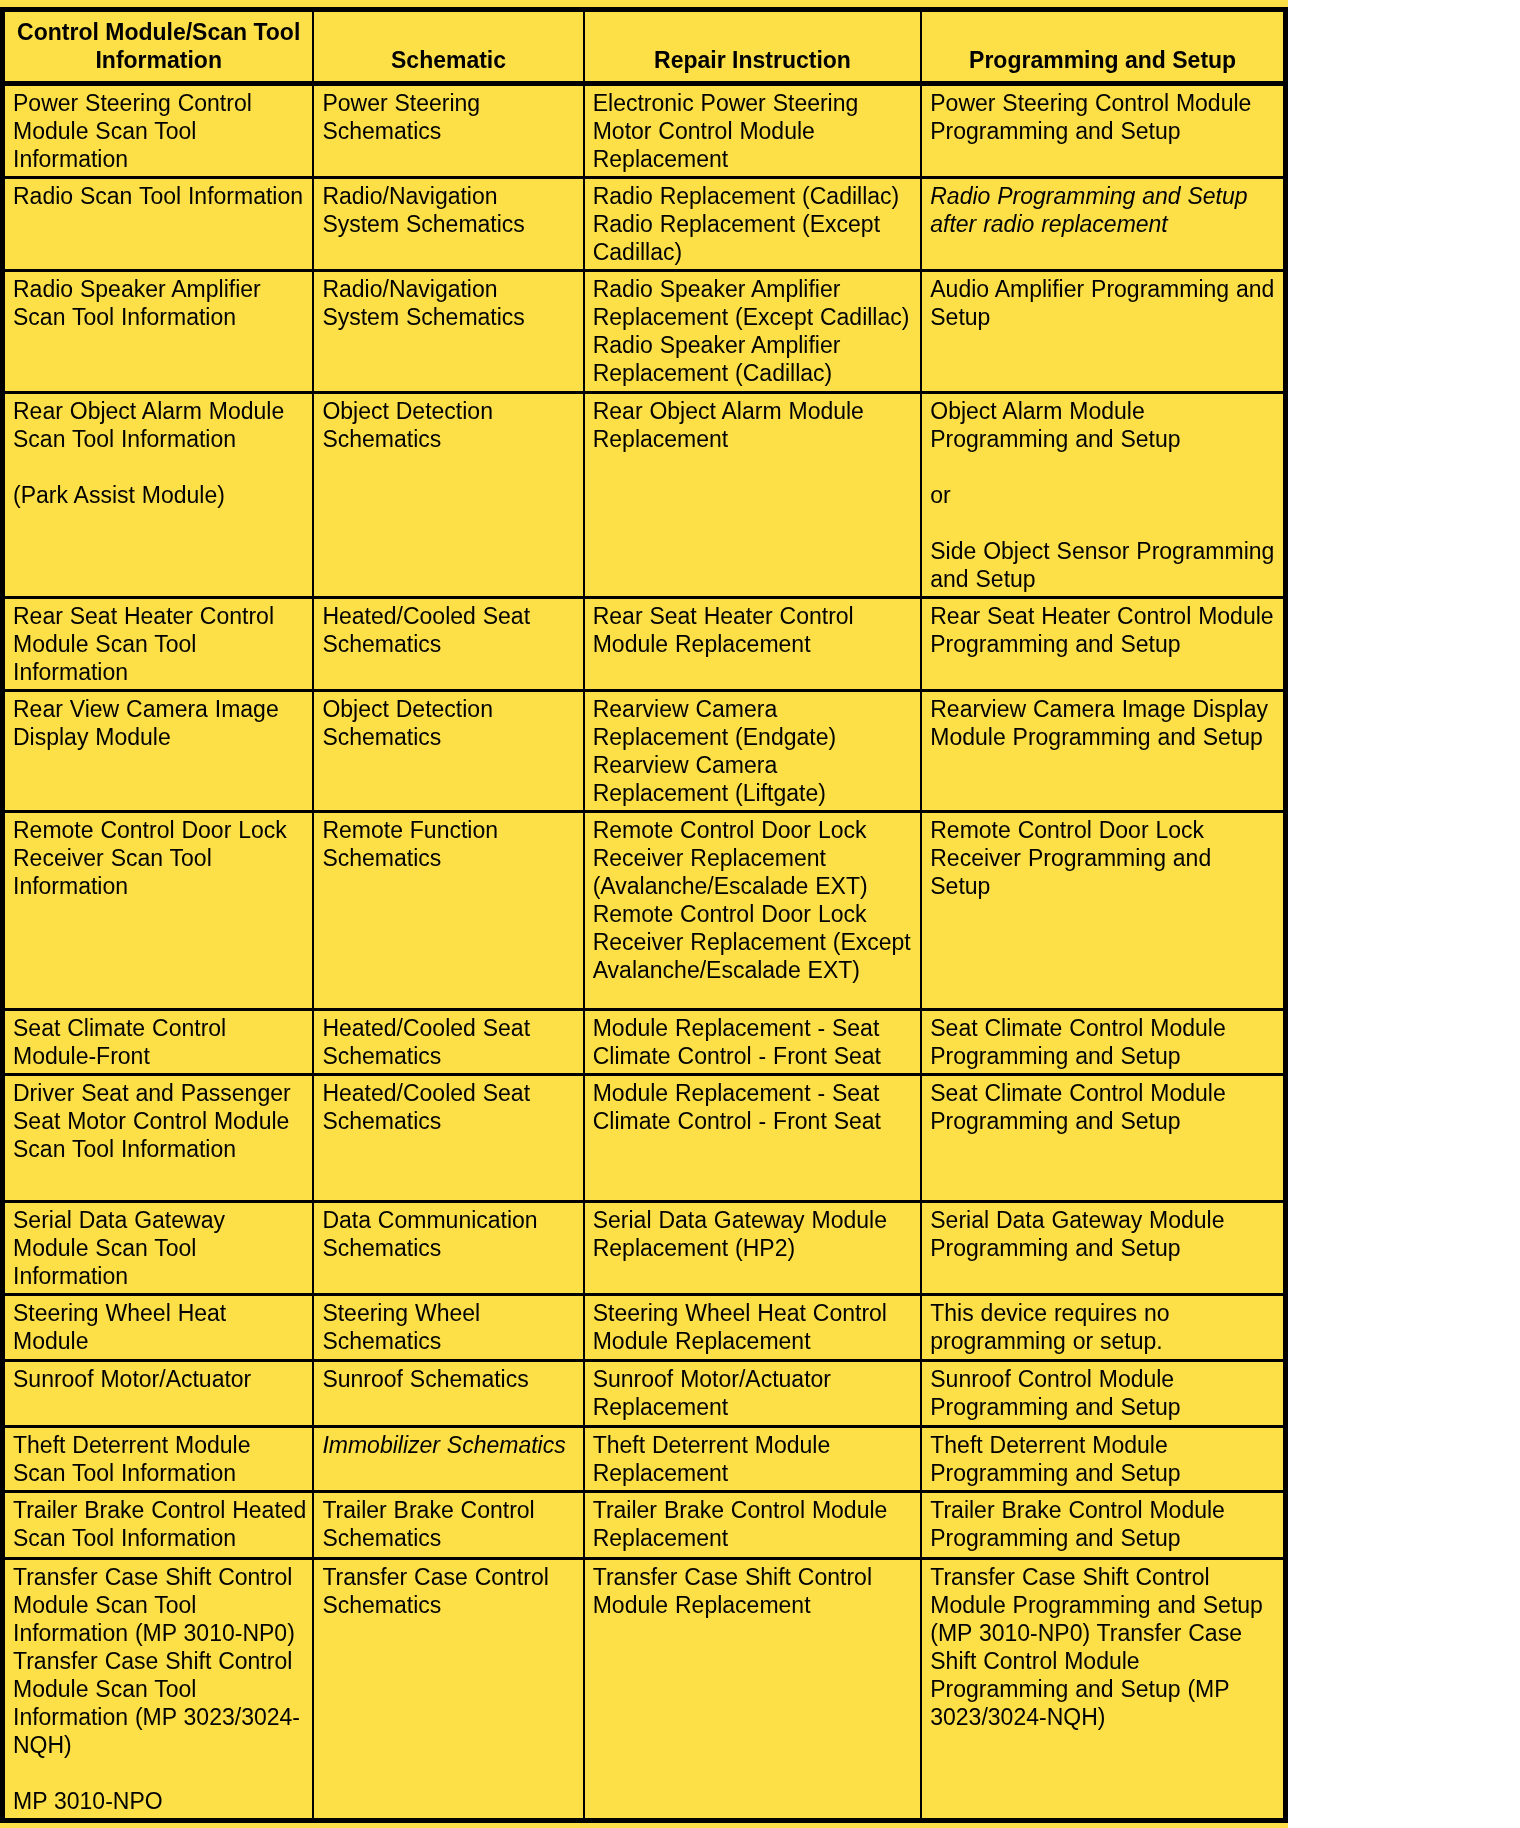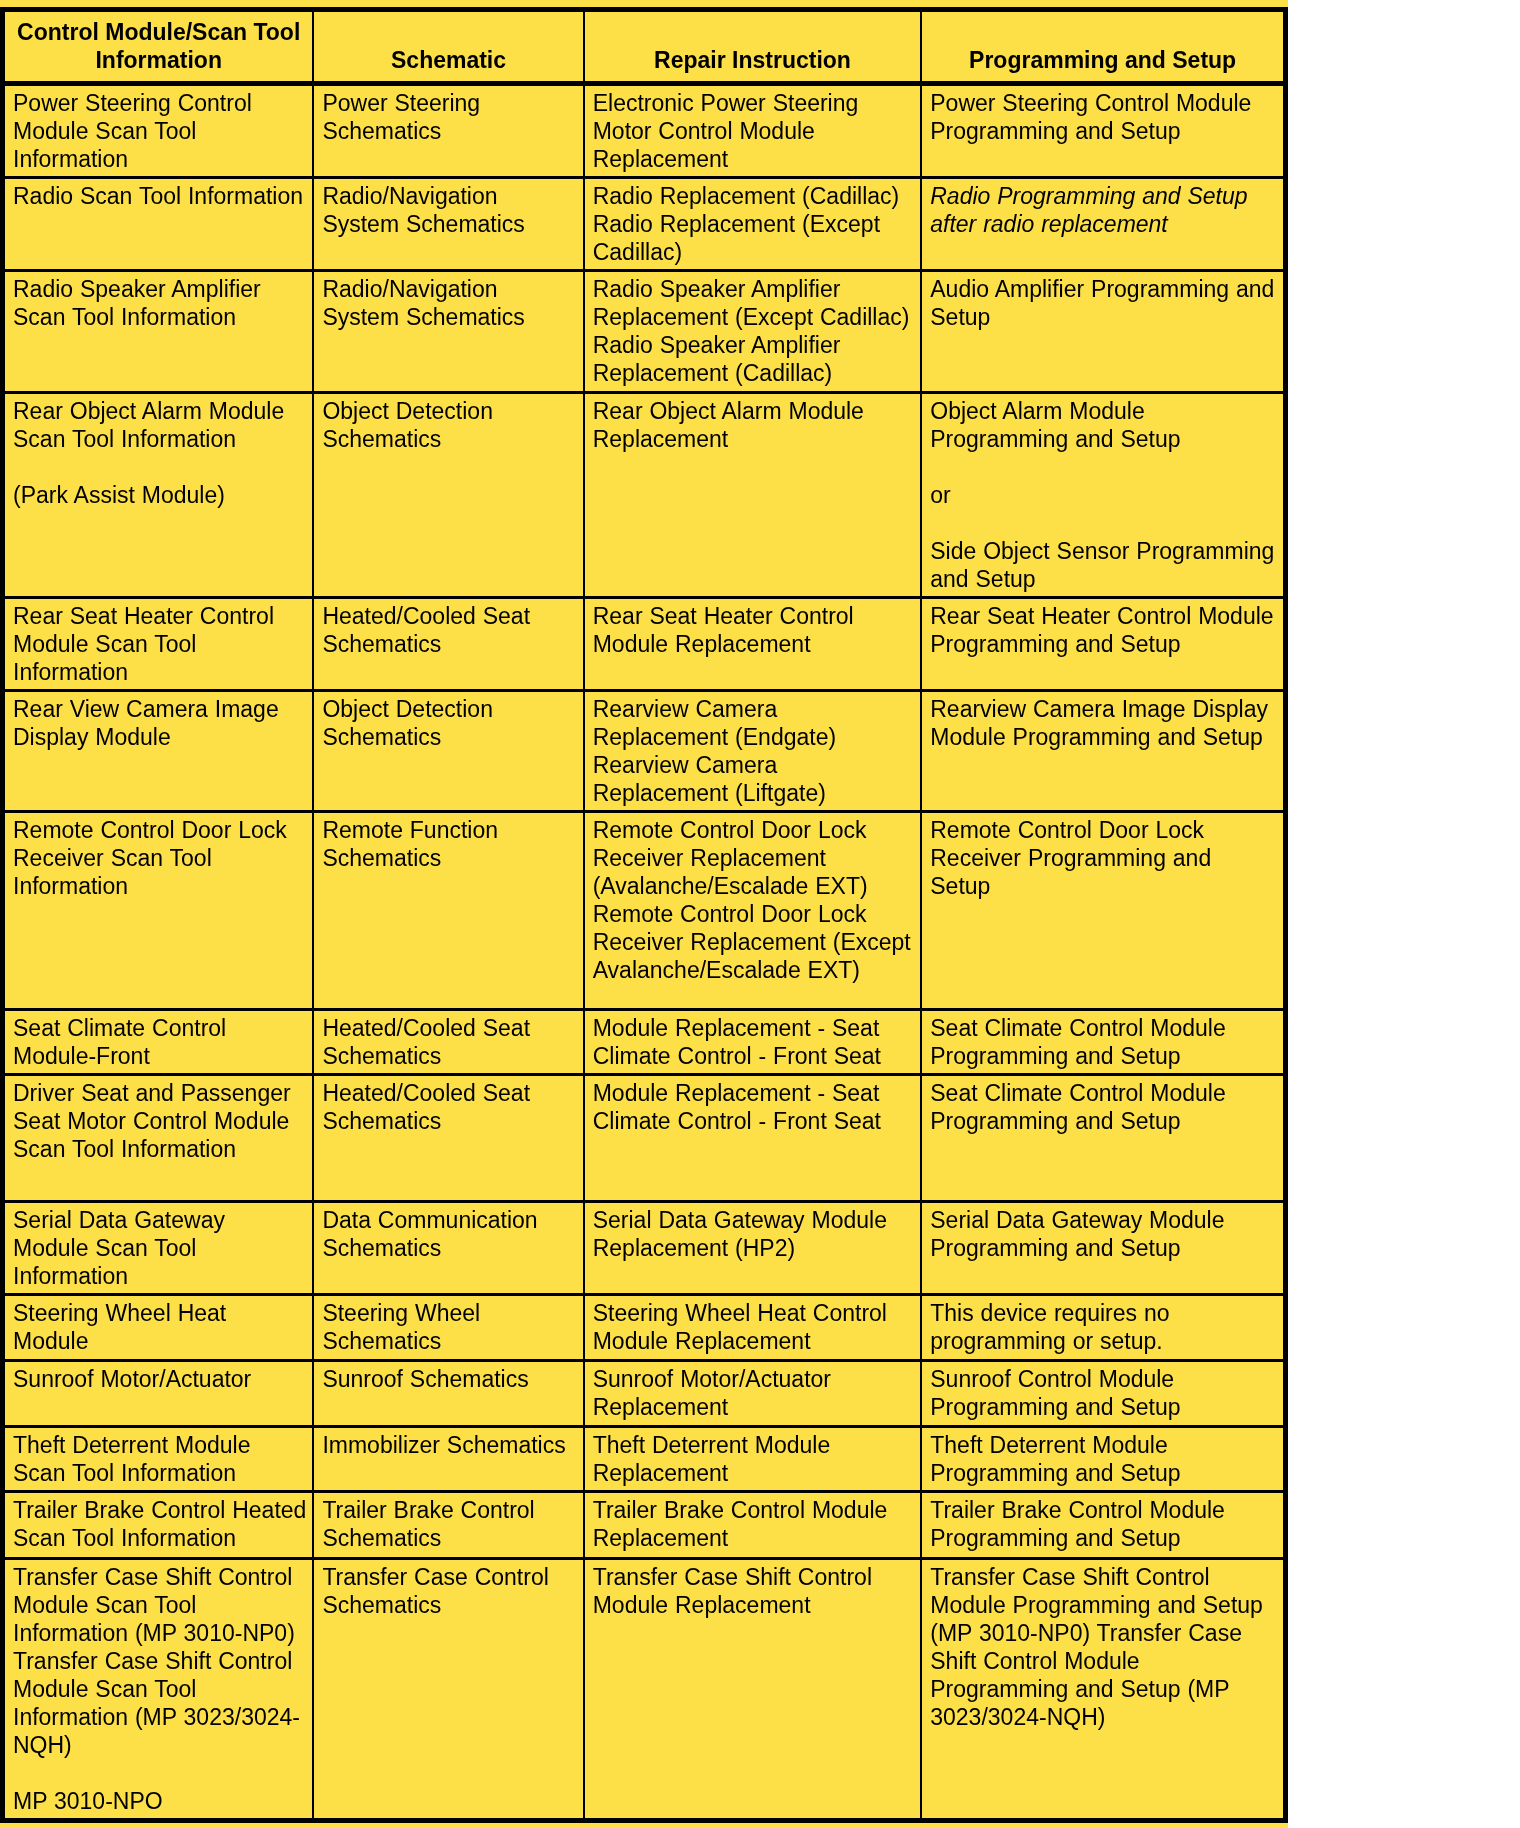--- a/index.html
+++ b/index.html
@@ -246,21 +246,21 @@
             <p class="cell-p">Sunroof Motor/Actuator Replacement</p>
           </td>
           <td style="height: 66px;">
             <p class="cell-p">Sunroof Control Module Programming and Setup</p>
           </td>
         </tr>
         <tr>
           <td style="height: 64px;">
             <p class="cell-p">Theft Deterrent Module Scan Tool Information</p>
           </td>
-          <td style="height: 64px;">
+          <td style="height: 64px; font-style: italic;">
             <p class="cell-p">Immobilizer Schematics</p>
           </td>
           <td style="height: 64px;">
             <p class="cell-p">Theft Deterrent Module Replacement</p>
           </td>
           <td style="height: 64px;">
             <p class="cell-p">Theft Deterrent Module Programming and Setup</p>
           </td>
         </tr>
         <tr>

